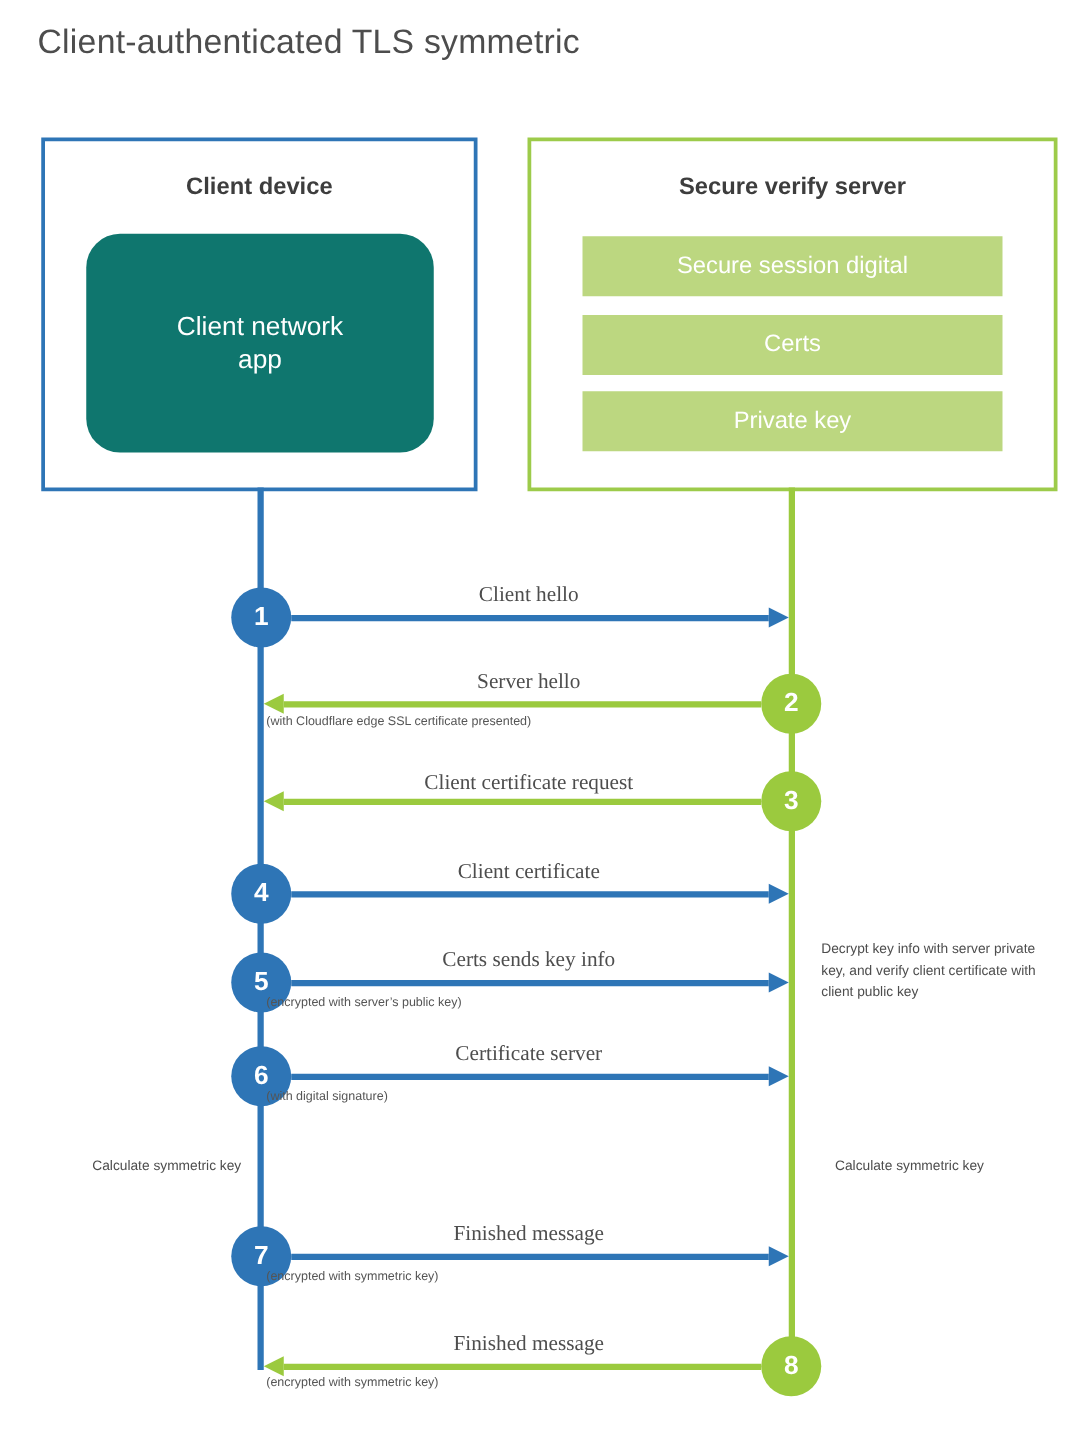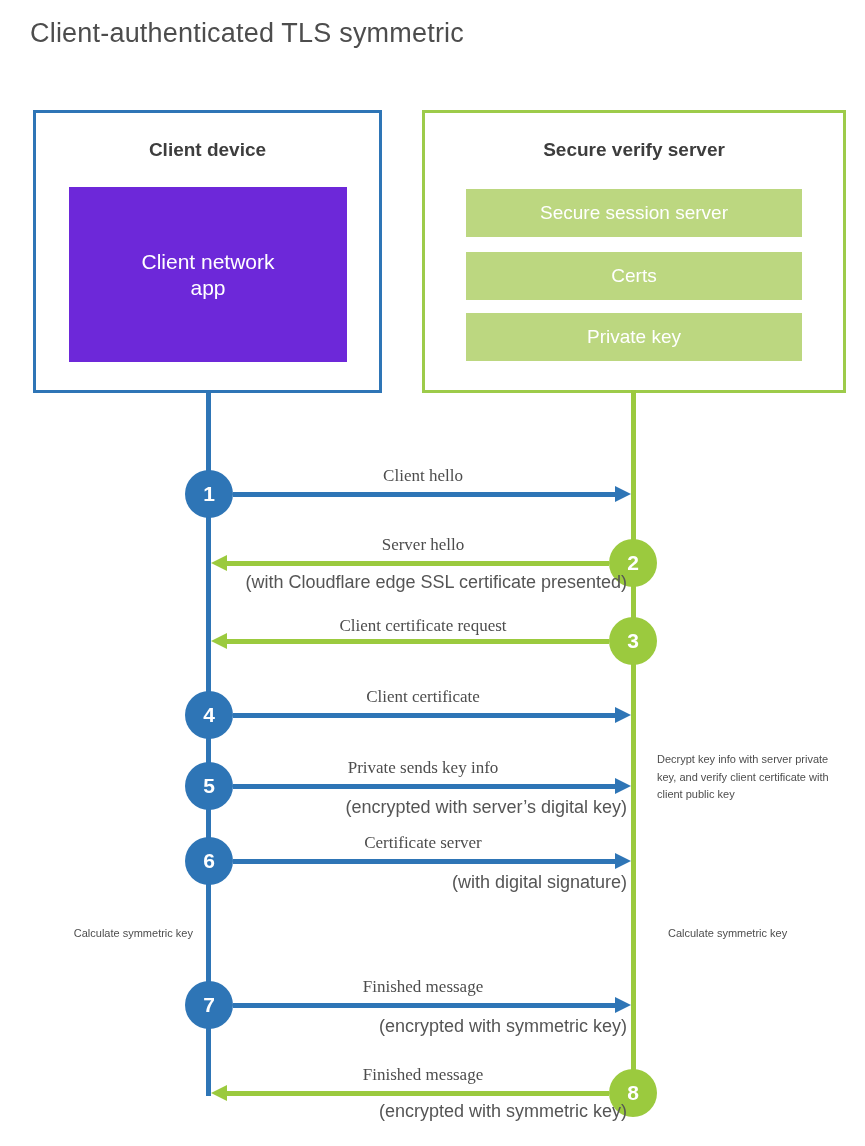--- a/index.html
+++ b/index.html
@@ -12,21 +12,21 @@
   }
 
   
   .actor-box{position:absolute;top:110px;height:283px;box-sizing:border-box;background:#ffffff;}
   .client-box{left:33px;width:349px;border:3px solid #2e75b6;}
   .server-box{left:422px;width:424px;border:3px solid #9dcb4a;}
   .actor-title{margin-top:26px;text-align:center;font-size:19px;font-weight:700;color:#3d3d3d;}
 
   .client-app{
     position:absolute;left:69px;top:187px;width:278px;height:175px;
-    background:#6d28d9;display:flex;align-items:center;justify-content:center;
+    background:#0f766e;display:flex;align-items:center;justify-content:center;border-radius:27px;
   }
   .client-app span{display:block;max-width:170px;text-align:center;color:#ffffff;font-size:21px;line-height:26px;}
 
   .server-bar{
     position:absolute;left:466px;width:336px;height:48px;background:#bcd780;
     display:flex;align-items:center;justify-content:center;
     color:#ffffff;font-size:19px;
   }
 
   
@@ -46,21 +46,21 @@
   
   .hline{position:absolute;height:5px;z-index:2;}
   .hline.blue{background:#2e75b6;}
   .hline.green{background:#9bca3e;}
   .head{position:absolute;width:0;height:0;z-index:2;}
   .head.right{border-top:8px solid transparent;border-bottom:8px solid transparent;border-left:16px solid #2e75b6;}
   .head.left{border-top:8px solid transparent;border-bottom:8px solid transparent;border-right:16px solid #9bca3e;}
 
   
   .msg{position:absolute;left:233px;width:380px;text-align:center;font-size:17px;color:#4d4d4d;z-index:4;font-family:Liberation Serif, serif;}
-  .sub{position:absolute;left:227px;width:400px;text-align:right;font-size:18px;color:#555555;z-index:4;}
+  .sub{position:absolute;left:213px;width:400px;text-align:left;font-size:10px;color:#555555;z-index:4;}
 
   
   .note{position:absolute;font-size:11px;line-height:17.5px;color:#4d4d4d;}
   .note-decrypt{left:657px;top:751px;width:178px;text-align:left;}
   .note-calc-left{left:48px;top:925px;width:145px;text-align:right;}
   .note-calc-right{left:668px;top:925px;width:130px;text-align:left;}
 </style>
 </head>
 <body>
 
@@ -71,21 +71,21 @@
   <div class="actor-box client-box">
     <div class="actor-title">Client device</div>
   </div>
   <div class="client-app">
     <span>Client network app</span>
   </div>
 
   <div class="actor-box server-box">
     <div class="actor-title">Secure verify server</div>
   </div>
-  <div class="server-bar" style="top:189px">Secure session server</div>
+  <div class="server-bar" style="top:189px">Secure session digital</div>
   <div class="server-bar" style="top:313px">Private key</div>
   <div class="server-bar" style="top:252px">Certs</div>
 
   <div class="vline blue"></div>
   <div class="vline green"></div>
 
   <div class="hline blue" style="left:233px;top:492px;width:382px"></div>
   <div class="head right" style="left:615px;top:486px"></div>
   <div class="badge blue" style="left:185px;top:470px">1</div>
   <div class="msg" style="top:466px">Client hello</div>
@@ -102,22 +102,22 @@
   <div class="msg" style="top:616px">Client certificate request</div>
 
   <div class="hline blue" style="left:233px;top:713px;width:382px"></div>
   <div class="head right" style="left:615px;top:707px"></div>
   <div class="badge blue" style="left:185px;top:691px">4</div>
   <div class="msg" style="top:687px">Client certificate</div>
 
   <div class="hline blue" style="left:233px;top:784px;width:382px"></div>
   <div class="head right" style="left:615px;top:778px"></div>
   <div class="badge blue" style="left:185px;top:762px">5</div>
-  <div class="msg" style="top:758px">Private sends key info</div>
-  <div class="sub" style="top:797px">(encrypted with server’s digital key)</div>
+  <div class="msg" style="top:758px">Certs sends key info</div>
+  <div class="sub" style="top:797px">(encrypted with server’s public key)</div>
 
   <div class="hline blue" style="left:233px;top:859px;width:382px"></div>
   <div class="head right" style="left:615px;top:853px"></div>
   <div class="badge blue" style="left:185px;top:837px">6</div>
   <div class="msg" style="top:833px">Certificate server</div>
   <div class="sub" style="top:872px">(with digital signature)</div>
 
   <div class="hline blue" style="left:233px;top:1003px;width:382px"></div>
   <div class="head right" style="left:615px;top:997px"></div>
   <div class="badge blue" style="left:185px;top:981px">7</div>

